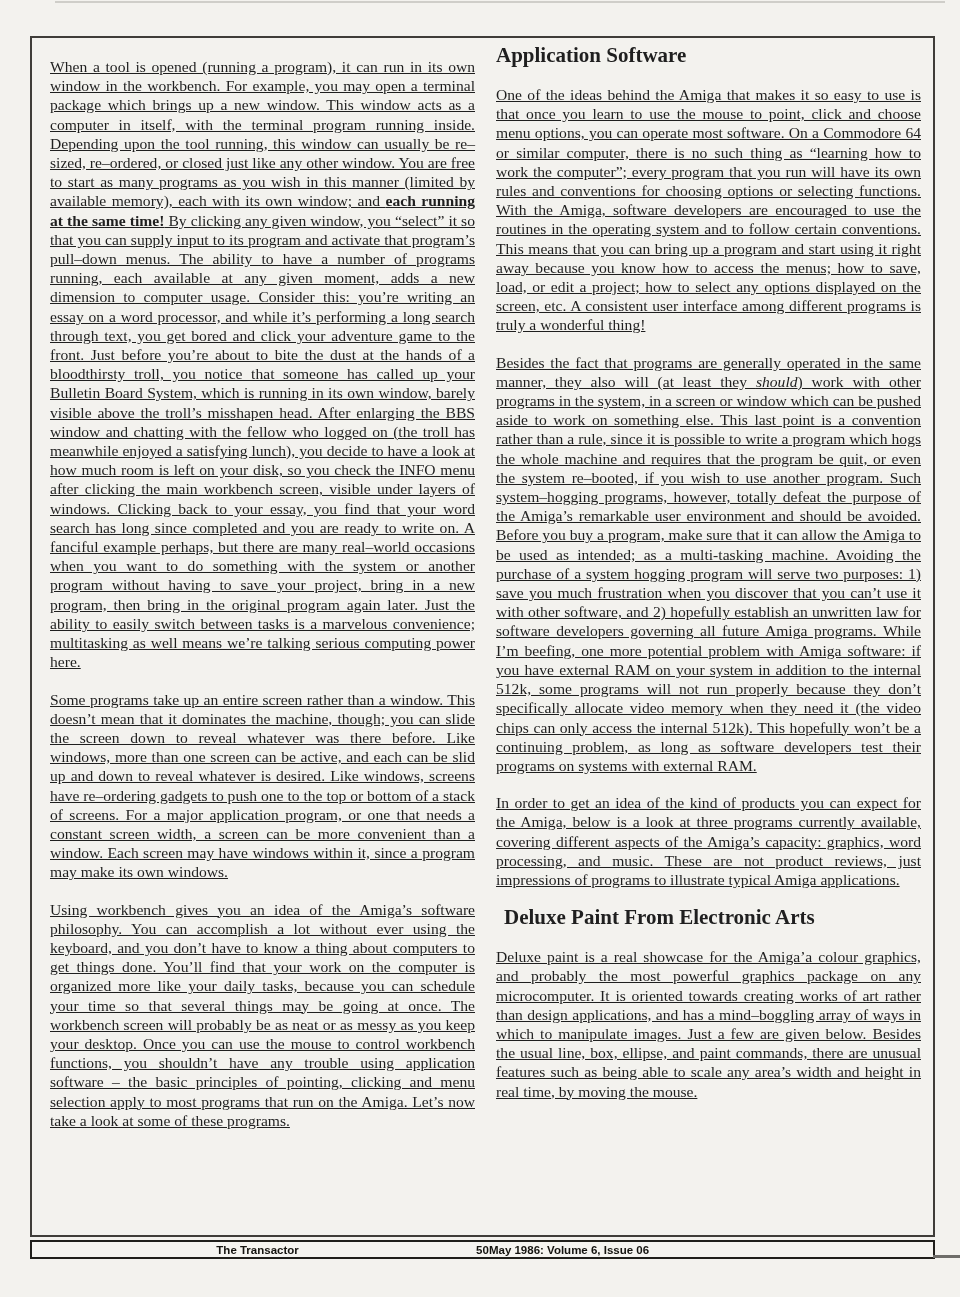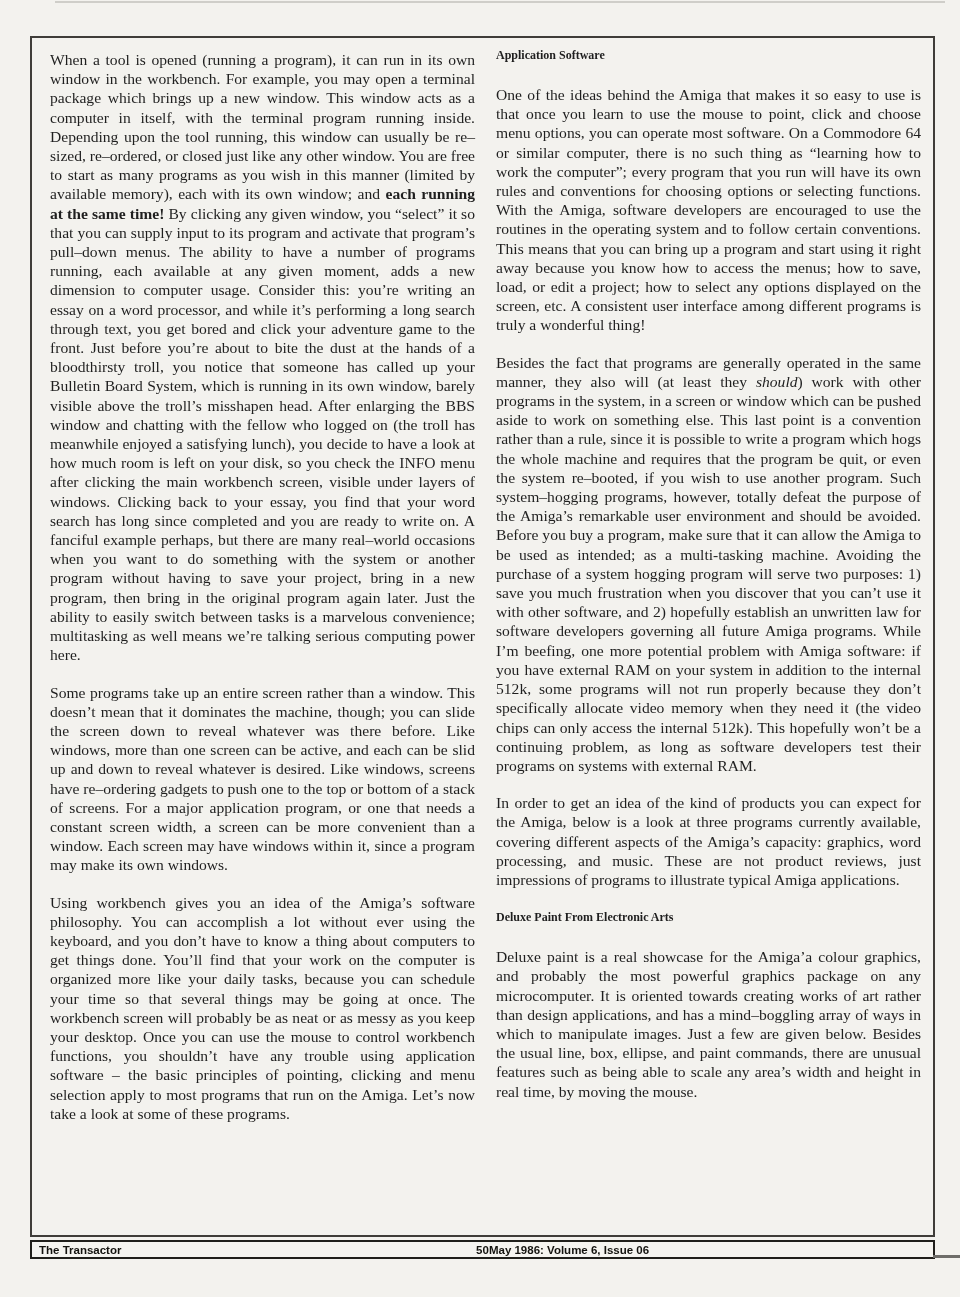--- a/index.html
+++ b/index.html
@@ -33,48 +33,49 @@
     padding: 7px 12px 0 18px;
   }
   .col {
     flex: 1 1 0;
     min-width: 0;
     font-size: 15.6px;
     line-height: 19.2px;
     text-align: justify;
   }
   .col p {
-    margin: 5px 0 18px 0;
+    margin: 12px 0 18px 0;
+    text-decoration: underline;
   }
   .col p:last-child { margin-bottom: 0; }
   .col h2 {
-    font-size: 12px;
+    font-size: 21px;
     line-height: 20px;
     margin: 0 0 20px 0;
     text-align: left;
     font-weight: bold;
   }
-  .col h2.second { margin-top: 8px; }
+  .col h2.second { margin-top: 8px; margin-left: 8px; }
   b { font-weight: bold; }
   i { font-style: italic; }
   .page-footer {
     position: absolute;
     left: 30px; top: 1240px;
     width: 905px; height: 19px;
     border: 2px solid #201f1b;
     box-sizing: border-box;
     background: #f5f4f0;
     display: flex;
     align-items: center;
     font-family: "Liberation Sans", sans-serif;
     font-weight: bold;
     font-size: 11.5px;
     color: #14130f;
   }
-  .page-footer .f-left  { flex: 1; text-align: left;  padding-left: 7px; }
+  .page-footer .f-left  { flex: 1; text-align: center;  padding-left: 7px; }
   .page-footer .f-center{ flex: 0 0 auto; text-align: center; }
   .page-footer .f-right { flex: 1; text-align: left; padding-right: 7px; }
   .scan-artifact-footer {
     position: absolute;
     top: 1255px; left: 933px;
     width: 27px; height: 3px;
     background: #6e6d69;
   }
 </style>
 </head>

